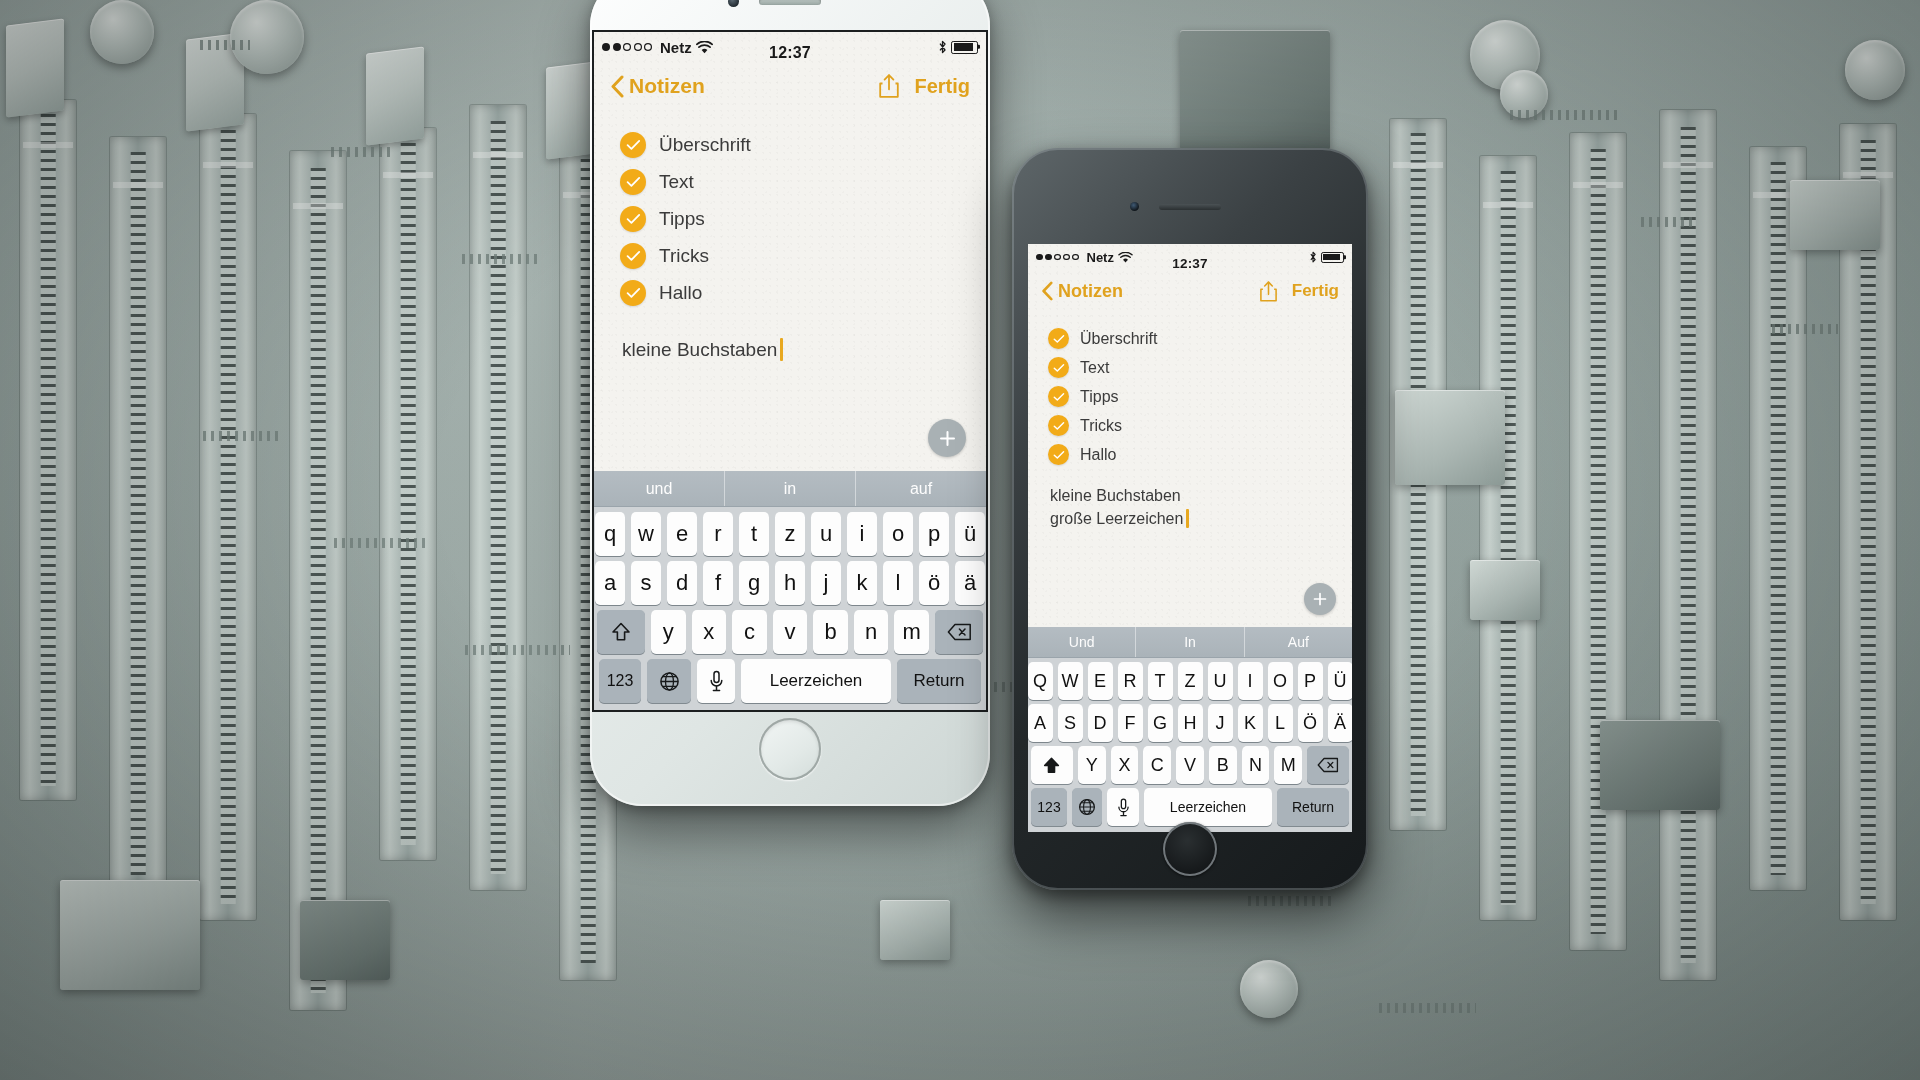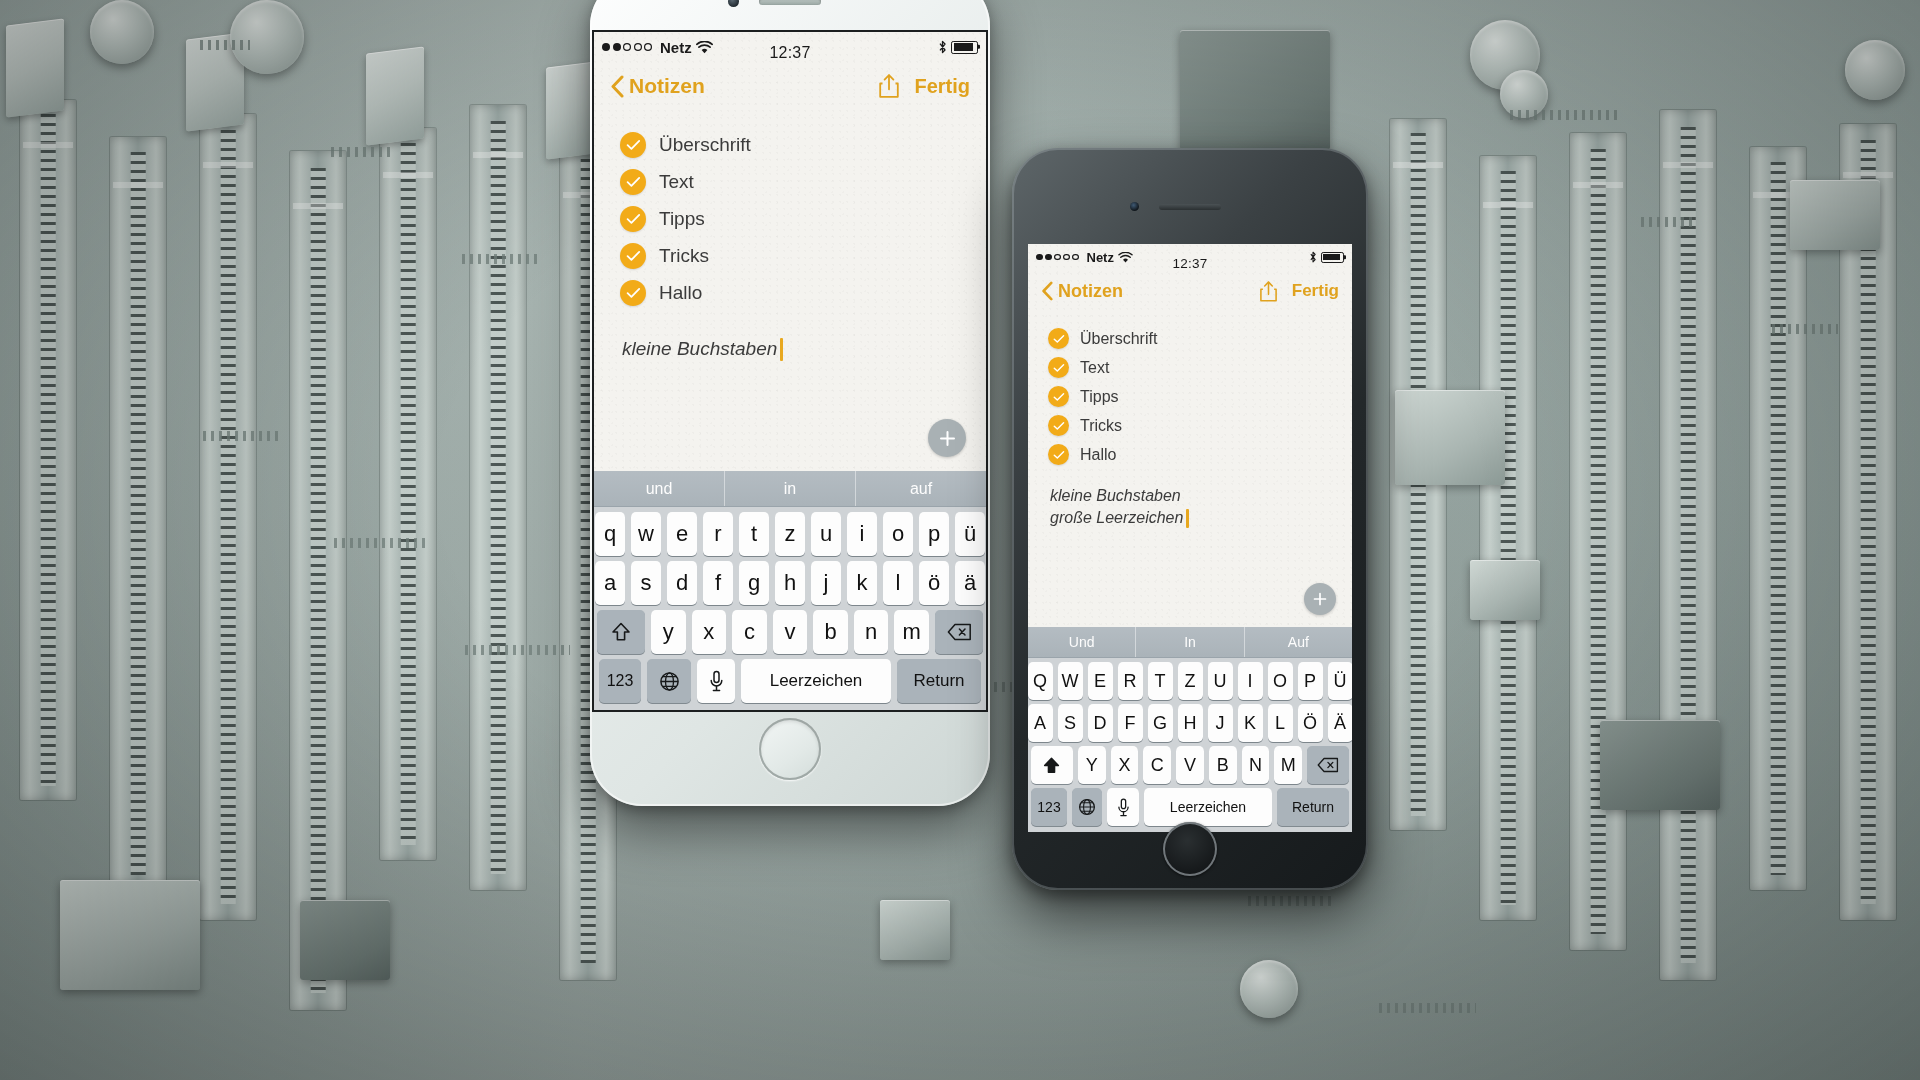--- a/index.html
+++ b/index.html
@@ -176,21 +176,21 @@
   
   .statusbar {
     display:flex; align-items:center;
     font-weight:700;
     color:#1a1a1a;
     padding: 0 8px;
     flex-shrink:0;
   }
   .sb-left, .sb-right { display:flex; align-items:center; gap:4px; flex:1; }
   .sb-right { justify-content:flex-end; }
-  .sb-center { font-weight:400; letter-spacing:.2px;margin-top:12px; }
+  .sb-center { font-weight:700; letter-spacing:.2px;margin-top:12px; }
   .dots { display:flex; align-items:center; gap:2.5px; }
   .dots i { display:block; border-radius:50%; background:#1a1a1a; }
   .dots i.hollow { background:transparent; box-shadow: inset 0 0 0 1.2px #1a1a1a; }
   .carrier { margin-left:4px; }
   .battery {
     position:relative; border:1.4px solid #1a1a1a; border-radius:2.2px;
     display:flex; align-items:center;
   }
   .battery .fill { background:#1a1a1a; height:100%; }
   .battery::after{
@@ -215,21 +215,21 @@
   .check-circle {
     border-radius:50%;
     background:#f2ab18;
     display:flex; align-items:center; justify-content:center;
     flex-shrink:0;
     box-shadow: 0 1px 2px rgba(0,0,0,.12);
   }
   .check-circle svg { display:block; }
   .check-label { color:#3b3b3b; }
   .note-lines { display:flex; flex-direction:column; }
-  .note-line { color:#3b3b3b; display:flex; align-items:flex-start;font-style:italic; }
+  .note-line { color:#3b3b3b; display:flex; align-items:flex-end; }
   .caret {
     display:inline-block; background:#e8a81f; margin-left:3px;
     border-radius:1px;
   }
   .add-btn {
     position:absolute; border-radius:50%;
     background:#a9b1b4;
     display:flex; align-items:center; justify-content:center;
     box-shadow: 0 1px 3px rgba(0,0,0,.20);
   }

